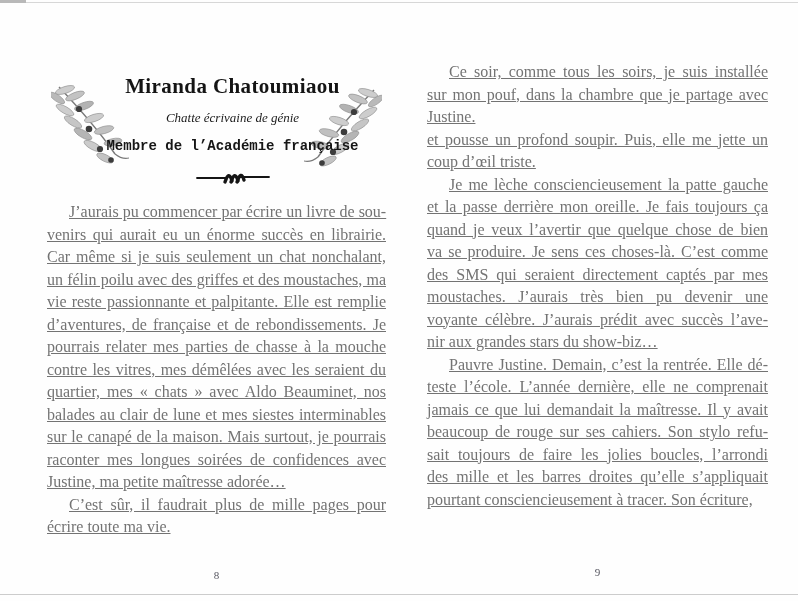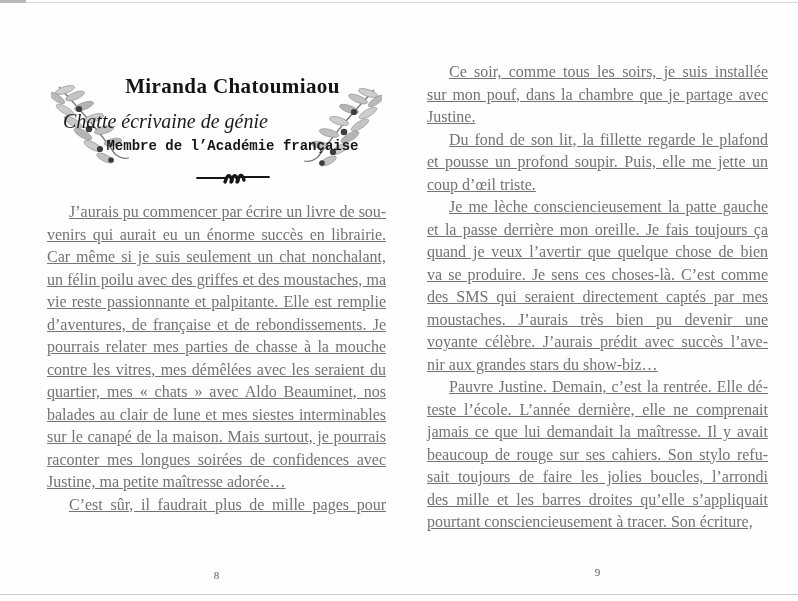--- a/index.html
+++ b/index.html
@@ -17,22 +17,22 @@
   .page-col{position:absolute;top:0;height:601px;}
   .left-col{left:47px;width:339px;}
   .right-col{left:427px;width:341px;}
 
   .chapter-header{position:absolute;top:0;left:16px;width:100%;height:200px;}
   .author-name{
     position:absolute;top:74px;width:100%;text-align:center;
     font-size:21px;font-weight:bold;letter-spacing:.4px;color:#141414;
   }
   .author-subtitle{
-    position:absolute;top:110px;width:100%;
-    font-size:20px;font-style:italic;color:#1b1b1b;
+    position:absolute;top:110px;width:100%;text-align:center;
+    font-size:13px;font-style:italic;color:#1b1b1b;
   }
   .author-affiliation{
     position:absolute;top:138px;width:100%;text-align:center;
     font-size:14px;font-weight:bold;color:#161616;font-family:Liberation Mono, monospace;
   }
   .branch{position:absolute;width:78px;height:88px;}
   .branch.left{left:-12px;top:82px;}
   .branch.right{left:241px;top:85px;transform:scaleX(-1);}
   .divider{position:absolute;top:166px;left:50%;transform:translateX(-50%);}
 
@@ -140,30 +140,30 @@
       <div class="line">vie reste passionnante et palpitante. Elle est remplie</div>
       <div class="line">d’aventures, de française et de rebondissements. Je</div>
       <div class="line">pourrais relater mes parties de chasse à la mouche</div>
       <div class="line">contre les vitres, mes démêlées avec les seraient du</div>
       <div class="line">quartier, mes « chats » avec Aldo Beauminet, nos</div>
       <div class="line">balades au clair de lune et mes siestes interminables</div>
       <div class="line">sur le canapé de la maison. Mais surtout, je pourrais</div>
       <div class="line">raconter mes longues soirées de confidences avec</div>
       <div class="line last">Justine, ma petite maîtresse adorée…</div>
       <div class="line first">C’est sûr, il faudrait plus de mille pages pour</div>
+      <div class="line last">écrire toute ma vie.</div>
     </div>
   <div class="page-number">8</div>
 </div>
 
 <div class="page-col right-col">
   <div class="body-text">
       <div class="line first">Ce soir, comme tous les soirs, je suis installée</div>
       <div class="line">sur mon pouf, dans la chambre que je partage avec</div>
       <div class="line last">Justine.</div>
-      <div class="line first">Du fond de son lit, la fillette regarde le plafond</div>
       <div class="line">et pousse un profond soupir. Puis, elle me jette un</div>
       <div class="line last">coup d’œil triste.</div>
       <div class="line first">Je me lèche consciencieusement la patte gauche</div>
       <div class="line">et la passe derrière mon oreille. Je fais toujours ça</div>
       <div class="line">quand je veux l’avertir que quelque chose de bien</div>
       <div class="line">va se produire. Je sens ces choses-là. C’est comme</div>
       <div class="line">des SMS qui seraient directement captés par mes</div>
       <div class="line">moustaches. J’aurais très bien pu devenir une</div>
       <div class="line">voyante célèbre. J’aurais prédit avec succès l’ave-</div>
       <div class="line last">nir aux grandes stars du show-biz…</div>

